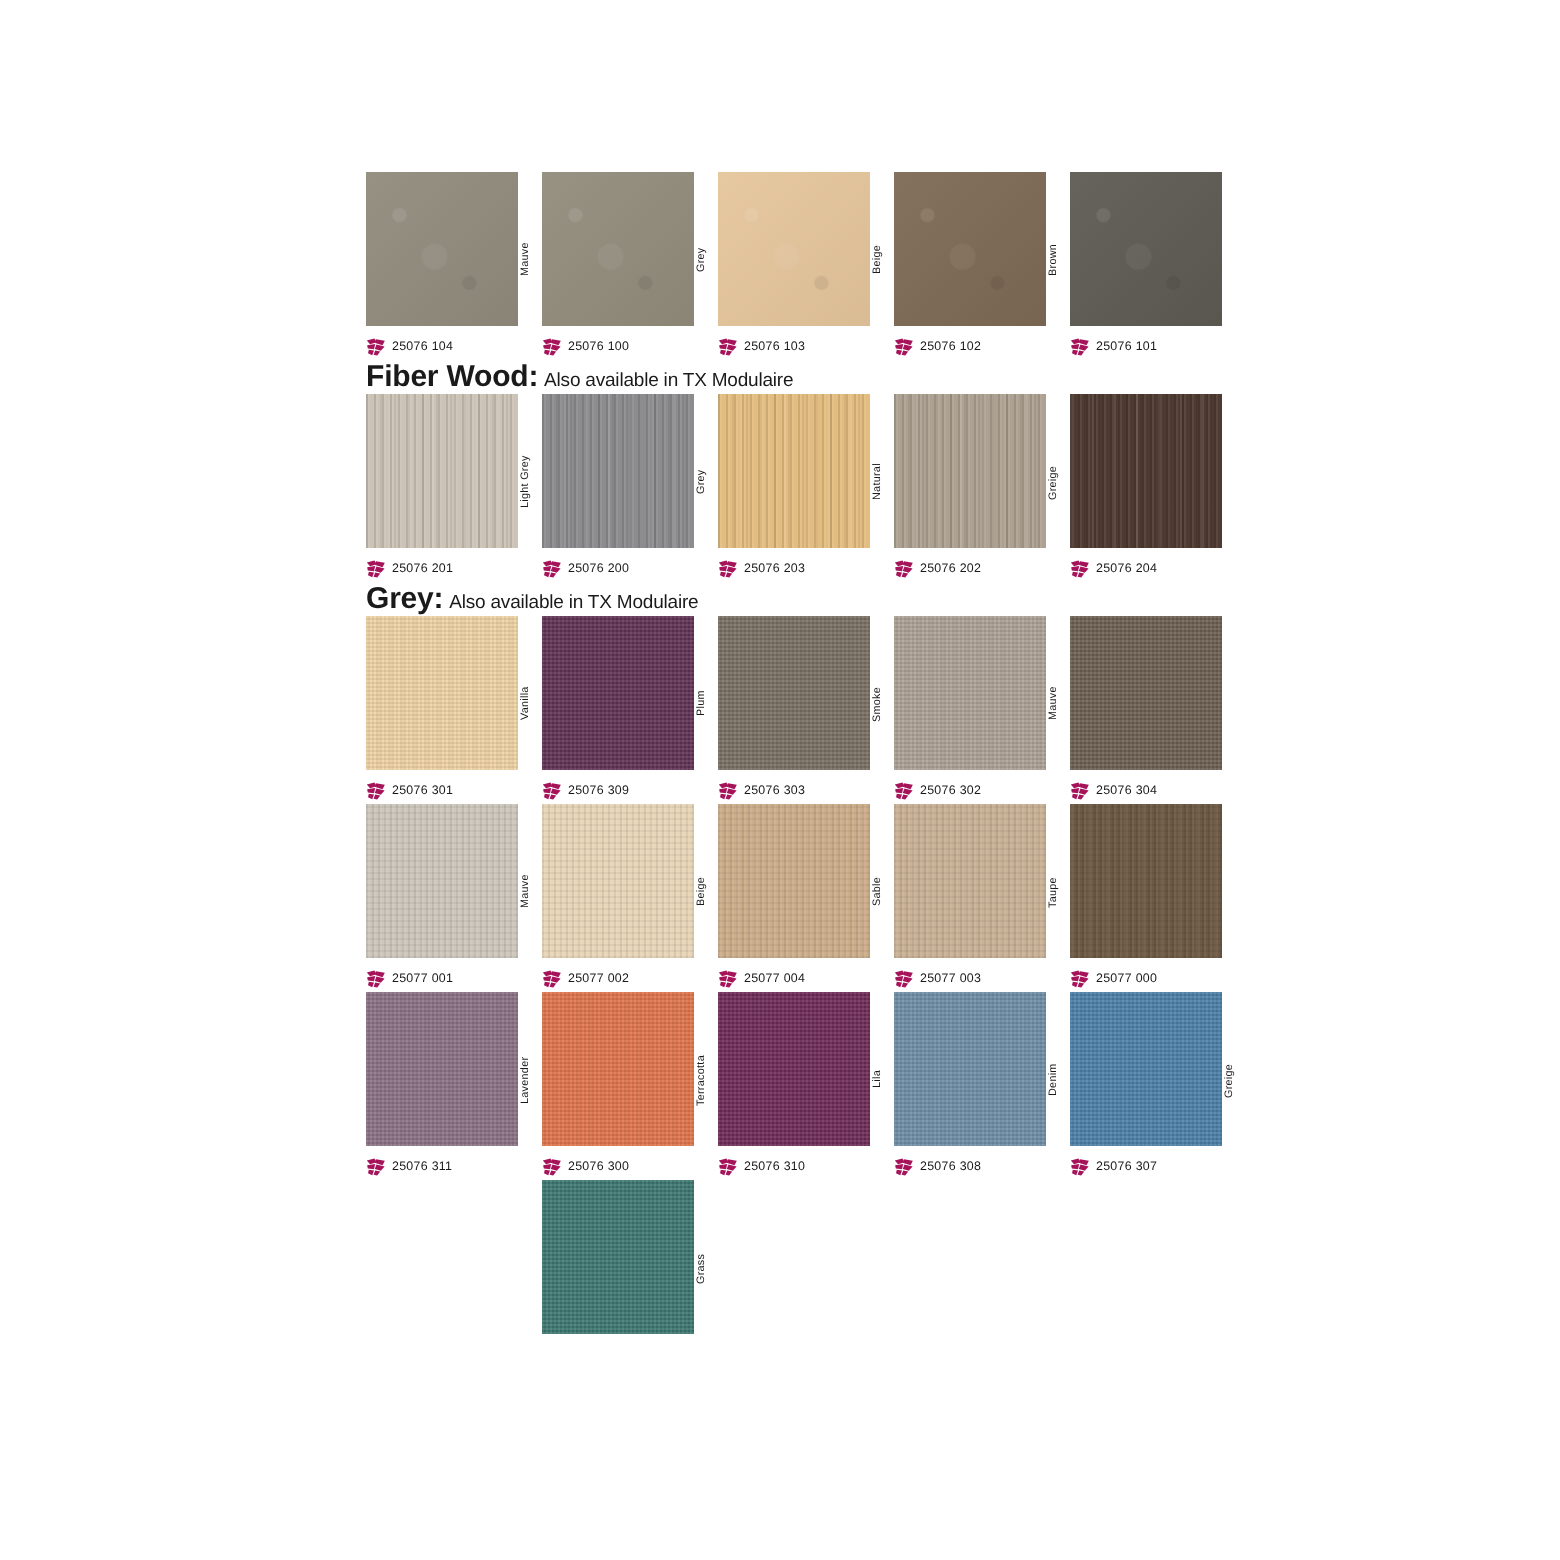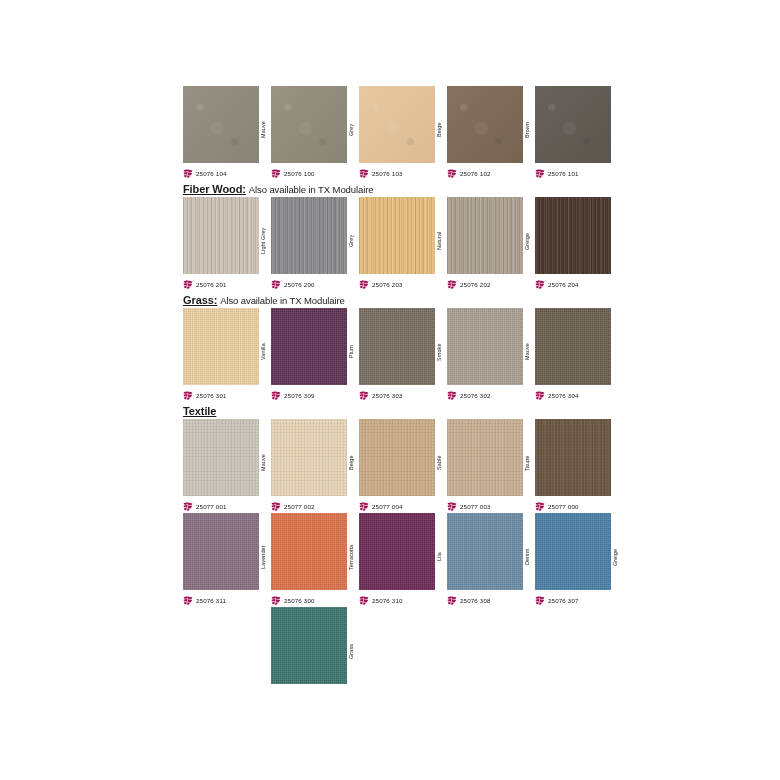--- a/index.html
+++ b/index.html
@@ -27,23 +27,22 @@
   .section-head {
     height: 16px;
     line-height: 16px;
     white-space: nowrap;
     font-size: 10.5px;
     color: #1a1a1a;
     padding-top: 1px;
   }
   .section-head .sh-title {
     font-weight: bold;
-    font-size: 11px;
+    font-size: 15px;
     letter-spacing: -0.1px;
-    text-decoration: underline;
   }
   .section-head .sh-sub {
     font-weight: normal;
     font-size: 9.5px;
     letter-spacing: -0.1px;
   }
 
   
   .swatch-row {
     display: flex;
@@ -307,21 +306,21 @@
             <path d="M5.0 0.6 L9.4 1.4 L8.3 3.6 L4.6 2.5 Z" fill="#a5145a"></path>
             <path d="M0.6 3.6 L4.6 3.0 L4.0 5.6 L0.9 5.3 Z" fill="#a5145a"></path>
             <path d="M5.2 3.2 L9.3 4.2 L7.4 6.4 L4.4 5.5 Z" fill="#a5145a"></path>
             <path d="M1.4 5.9 L4.0 6.2 L3.1 8.6 L1.0 7.6 Z" fill="#a5145a"></path>
             <path d="M4.6 6.2 L7.1 6.8 L5.6 8.7 L3.8 8.4 Z" fill="#a5145a"></path>
           </svg>
           <span class="code-text">25076 204</span>
         </div>
       </div>
     </div>
-    <div class="section-head"><span class="sh-title">Grass:</span> <span class="sh-sub">Also available in TX Modulaire</span></div>
+    <div class="section-head"><span class="sh-title">Grey:</span> <span class="sh-sub">Also available in TX Modulaire</span></div>
     <div class="swatch-row">
       <div class="swatch-cell">
         <div class="swatch-inner">
           <div class="tile" style="background-image:repeating-linear-gradient(0deg, rgba(255,255,255,.07) 0 1px, rgba(0,0,0,.05) 1px 2px),repeating-linear-gradient(90deg, rgba(255,255,255,.06) 0 1px, rgba(0,0,0,.05) 1px 2px),repeating-linear-gradient(90deg, rgba(0,0,0,.04) 0 1px, rgba(0,0,0,0) 1px 6px),linear-gradient(#f0d3a4,#f0d3a4);"></div>
           <div class="vlabel">Vanilla</div>
         </div>
       </div>
       <div class="swatch-cell">
         <div class="swatch-inner">
           <div class="tile" style="background-image:repeating-linear-gradient(0deg, rgba(255,255,255,.07) 0 1px, rgba(0,0,0,.05) 1px 2px),repeating-linear-gradient(90deg, rgba(255,255,255,.06) 0 1px, rgba(0,0,0,.05) 1px 2px),repeating-linear-gradient(90deg, rgba(0,0,0,.04) 0 1px, rgba(0,0,0,0) 1px 6px),linear-gradient(#603154,#603154);"></div>
@@ -406,21 +405,20 @@
             <path d="M5.0 0.6 L9.4 1.4 L8.3 3.6 L4.6 2.5 Z" fill="#a5145a"></path>
             <path d="M0.6 3.6 L4.6 3.0 L4.0 5.6 L0.9 5.3 Z" fill="#a5145a"></path>
             <path d="M5.2 3.2 L9.3 4.2 L7.4 6.4 L4.4 5.5 Z" fill="#a5145a"></path>
             <path d="M1.4 5.9 L4.0 6.2 L3.1 8.6 L1.0 7.6 Z" fill="#a5145a"></path>
             <path d="M4.6 6.2 L7.1 6.8 L5.6 8.7 L3.8 8.4 Z" fill="#a5145a"></path>
           </svg>
           <span class="code-text">25076 304</span>
         </div>
       </div>
     </div>
-    <div class="section-head"><span class="sh-title">Textile</span></div>
     <div class="swatch-row">
       <div class="swatch-cell">
         <div class="swatch-inner">
           <div class="tile" style="background-image:repeating-linear-gradient(90deg, rgba(0,0,0,.07) 0 1px, rgba(255,255,255,.06) 1px 2px, rgba(0,0,0,0) 2px 3px),repeating-linear-gradient(0deg, rgba(0,0,0,.05) 0 1px, rgba(0,0,0,0) 1px 3px),repeating-linear-gradient(90deg, rgba(255,255,255,.08) 0 1px, rgba(0,0,0,0) 1px 9px),linear-gradient(#cdc7bd,#cdc7bd);"></div>
           <div class="vlabel">Mauve</div>
         </div>
       </div>
       <div class="swatch-cell">
         <div class="swatch-inner">
           <div class="tile" style="background-image:repeating-linear-gradient(90deg, rgba(0,0,0,.07) 0 1px, rgba(255,255,255,.06) 1px 2px, rgba(0,0,0,0) 2px 3px),repeating-linear-gradient(0deg, rgba(0,0,0,.05) 0 1px, rgba(0,0,0,0) 1px 3px),repeating-linear-gradient(90deg, rgba(255,255,255,.08) 0 1px, rgba(0,0,0,0) 1px 9px),linear-gradient(#e8d6b8,#e8d6b8);"></div>

